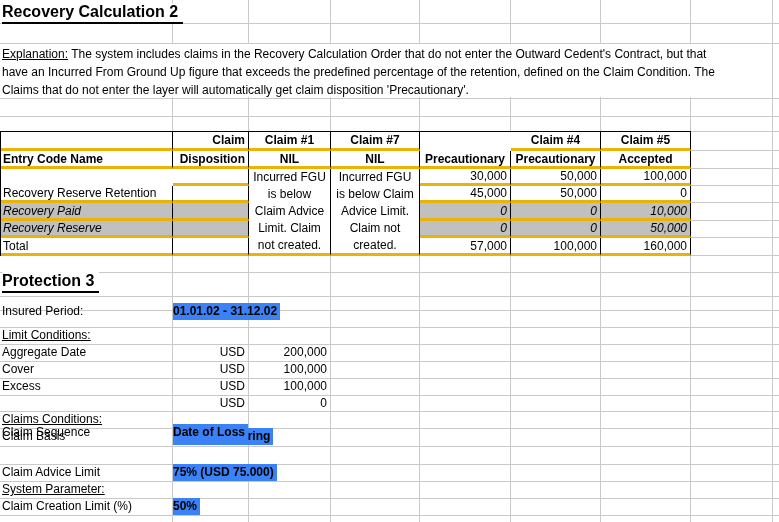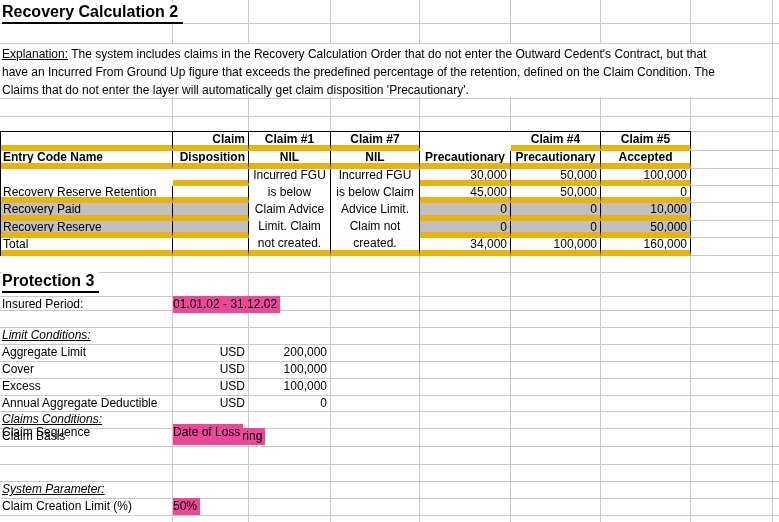--- a/index.html
+++ b/index.html
@@ -36,37 +36,37 @@
   
   #claims-table{
     position:absolute;left:0;top:131px;z-index:2;
     display:grid;
     grid-template-columns:172px 76px 82px 89px 91px 90px 90px;
     grid-template-rows:19px 18px 17px 17px 18px 17px 18px;
     border-top:1px solid #000;border-left:1px solid #000;
     background:#fff;
   }
   .cell{
-    border-right:1px solid #000;border-bottom:6px solid #eab308;
+    border-right:1px solid #000;border-bottom:3px solid #eab308;
     display:flex;align-items:center;overflow:hidden;box-sizing:border-box;background:#fff;
   }
   .cell.b{font-weight:bold;}
   .cell.l{padding-left:2px;justify-content:flex-start;}
   .cell.r{padding-right:3px;justify-content:flex-end;}
   .cell.c{justify-content:center;text-align:center;}
-  .cell.gray{background:var(--hl,#c0c0c0);}
+  .cell.gray{background:var(--hl,#c0c0c0);font-style:italic;}
   .cell.note{line-height:17px;}
 
   
   .prow{position:absolute;left:0;width:779px;height:17px;line-height:17px;}
   .plabel{position:absolute;left:2px;white-space:nowrap;}
-  .phead{font-style:italic;text-decoration:underline;}
+  .phead{text-decoration:underline;}
   .usd{position:absolute;left:172px;width:73px;text-align:right;}
   .amt{position:absolute;left:249px;width:78px;text-align:right;}
-  .vleft{position:absolute;left:173px;white-space:nowrap;background:#ec4899;padding-right:3px;}
+  .vleft{position:absolute;left:173px;white-space:nowrap;background:#3b82f6;padding-right:3px;font-weight:bold;}
 </style>
 </head>
 <body>
 
 <div id="grid-layer">
     <div class="vline" style="left: 172px;"></div>
     <div class="vline" style="left: 248px;"></div>
     <div class="vline" style="left: 330px;"></div>
     <div class="vline" style="left: 419px;"></div>
     <div class="vline" style="left: 510px;"></div>
@@ -156,65 +156,68 @@
     <div class="cell r gray" style="grid-area:5/7/6/8">10,000</div>
 
     <div class="cell l gray" style="grid-area:6/1/7/2">Recovery Reserve</div>
     <div class="cell gray" style="grid-area:6/2/7/3"></div>
     <div class="cell r gray" style="grid-area:6/5/7/6">0</div>
     <div class="cell r gray" style="grid-area:6/6/7/7">0</div>
     <div class="cell r gray" style="grid-area:6/7/7/8">50,000</div>
 
     <div class="cell l" style="grid-area:7/1/8/2">Total</div>
     <div class="cell" style="grid-area:7/2/8/3"></div>
-    <div class="cell r" style="grid-area:7/5/8/6">34,000</div>
+    <div class="cell r" style="grid-area:7/5/8/6">57,000</div>
     <div class="cell r" style="grid-area:7/6/8/7">100,000</div>
     <div class="cell r" style="grid-area:7/7/8/8">160,000</div>
   </div>
 
   <div id="protection-title" class="sheet-title">Protection 3</div>
 
-  <div class="prow" style="top:296px">
+  <div class="prow" style="top:303px">
     <span class="plabel">Insured Period:</span>
     <span class="vleft">01.01.02 - 31.12.02</span>
   </div>
   <div class="prow" style="top:327px">
     <span class="plabel phead">Limit Conditions:</span>
   </div>
   <div class="prow" style="top:344px">
-    <span class="plabel">Aggregate Limit</span>
+    <span class="plabel">Aggregate Date</span>
     <span class="usd">USD</span>
     <span class="amt">200,000</span>
   </div>
   <div class="prow" style="top:361px">
     <span class="plabel">Cover</span>
     <span class="usd">USD</span>
     <span class="amt">100,000</span>
   </div>
   <div class="prow" style="top:378px">
     <span class="plabel">Excess</span>
     <span class="usd">USD</span>
     <span class="amt">100,000</span>
   </div>
   <div class="prow" style="top:395px">
-    <span class="plabel">Annual Aggregate Deductible</span>
     <span class="usd">USD</span>
     <span class="amt">0</span>
   </div>
   <div class="prow" style="top:428px">
     <span class="plabel">Claim Basis</span>
     <span class="vleft">Losses Occuring</span>
   </div>
   <div class="prow" style="top:411px">
     <span class="plabel phead">Claims Conditions:</span>
   </div>
   <div class="prow" style="top:424px">
     <span class="plabel">Claim Sequence</span>
     <span class="vleft">Date of Loss</span>
   </div>
+  <div class="prow" style="top:464px">
+    <span class="plabel">Claim Advice Limit</span>
+    <span class="vleft">75% (USD 75.000)</span>
+  </div>
   <div class="prow" style="top:481px">
     <span class="plabel phead">System Parameter:</span>
   </div>
   <div class="prow" style="top:498px">
     <span class="plabel">Claim Creation Limit (%)</span>
     <span class="vleft">50%</span>
   </div>
 
 </div>
 

